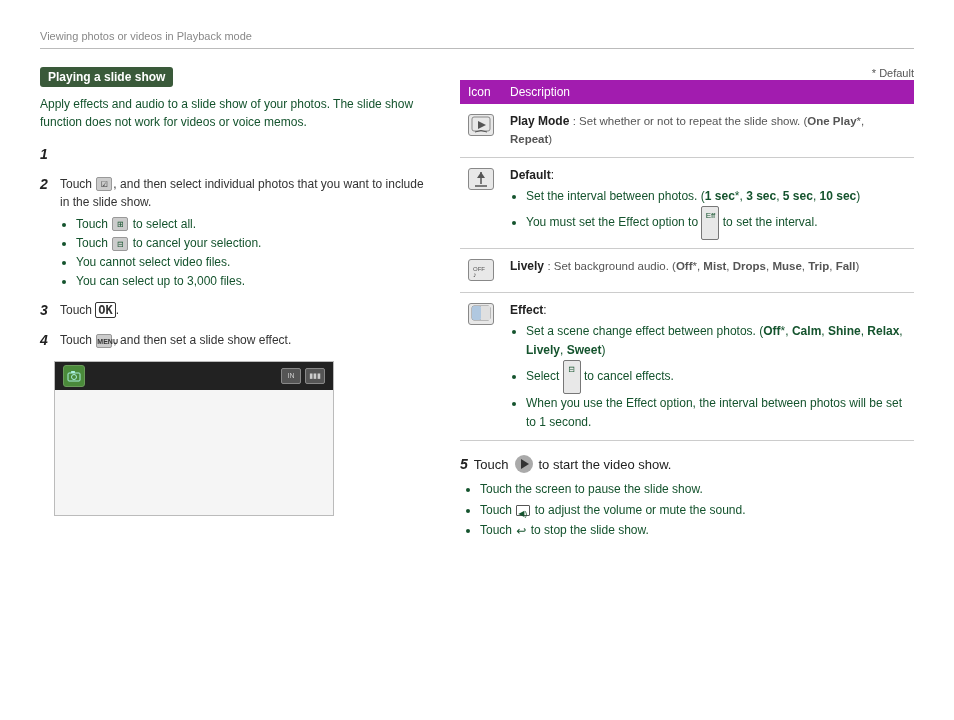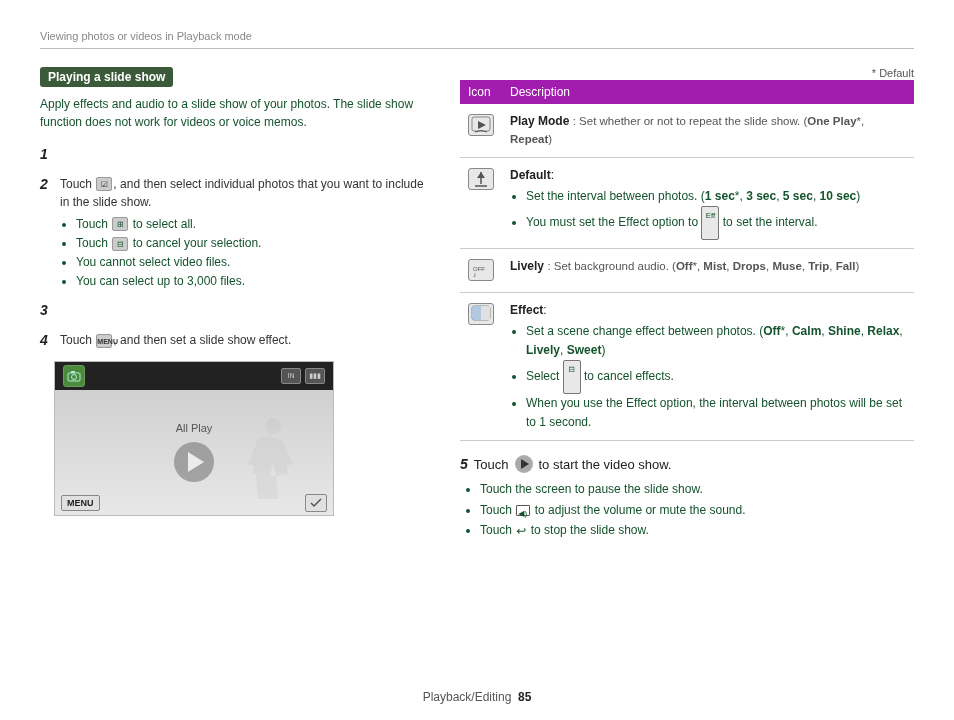--- a/index.html
+++ b/index.html
@@ -442,20 +442,23 @@
             <li>Touch <span class="inline-icon">⊟</span> to cancel your selection.</li>
             <li>You cannot select video files.</li>
             <li>You can select up to 3,000 files.</li>
           </ul>
         </div>
       </div>
 
       
       <div class="step">
         <span class="step-num" style="font-style:italic;">3</span>
+        <div class="step-content">
+          Touch <span class="ok-icon" style="font-weight:bold;font-family:monospace;font-size:12px;border:1px solid #333;padding:0 2px;border-radius:2px;">OK</span>.
+        </div>
       </div>
 
       
       <div class="step">
         <span class="step-num" style="font-style:italic;">4</span>
         <div class="step-content">
           Touch <span class="inline-icon" style="font-size:7px;font-weight:bold;">MENU</span>, and then set a slide show effect.
         </div>
       </div>
 
@@ -468,46 +471,20 @@
               <circle cx="7" cy="7" r="2.5" fill="none" stroke="#aed" stroke-width="1"></circle>
               <rect x="4" y="1" width="4" height="2" rx="0.5" fill="#aed"></rect>
             </svg>
           </div>
           <div class="camera-top-right">
             <div class="top-icon-box" style="font-size:7px;color:#ccc;display:flex;align-items:center;justify-content:center;">IN</div>
             <div class="top-icon-box" style="font-size:7px;color:#ccc;display:flex;align-items:center;justify-content:center;">▮▮▮</div>
           </div>
         </div>
 
-        <div class="camera-body">
-          <div class="all-play-text">All Play</div>
-          <div class="play-circle">
-            <div class="play-triangle"></div>
-          </div>
-
-          <div class="silhouette">
-            <svg width="55" height="90" viewBox="0 0 55 90">
-              <circle cx="35" cy="12" r="8" fill="#bbb"></circle>
-              <path d="M20 25 Q35 20 45 28 L50 60 L38 62 L35 48 L32 62 L15 60 Z" fill="#bbb"></path>
-              <path d="M38 62 L40 85 L30 85 L28 62Z" fill="#bbb"></path>
-              <path d="M32 62 L30 85 L20 85 L18 60Z" fill="#bbb"></path>
-              <path d="M20 25 L10 50 L18 52 L25 35Z" fill="#bbb"></path>
-              <path d="M45 28 L55 50 L48 52 L42 35Z" fill="#bbb"></path>
-            </svg>
-          </div>
-
-          <div class="camera-bottom-bar">
-            <div class="menu-btn">MENU</div>
-            <div class="check-btn">
-              <svg width="12" height="10" viewBox="0 0 12 10">
-                <polyline points="1,5 4,8 11,1" fill="none" stroke="#555" stroke-width="1.5"></polyline>
-              </svg>
-            </div>
-          </div>
-        </div>
       </div>
 
     </div>
 
     <div class="right-col">
 
       <div class="default-note">* Default</div>
 
       <table class="icon-table">
         <thead>
@@ -612,17 +589,14 @@
             <span class="ret-icon">↩</span>
             to stop the slide show.
           </li>
         </ul>
       </div>
 
     </div>
 
   </div>
 
-  <div class="page-footer">
-    <span>Playback/Editing</span>&nbsp;&nbsp;<span class="page-num">85</span>
-  </div>
 
 </div>
 
 </body></html>

